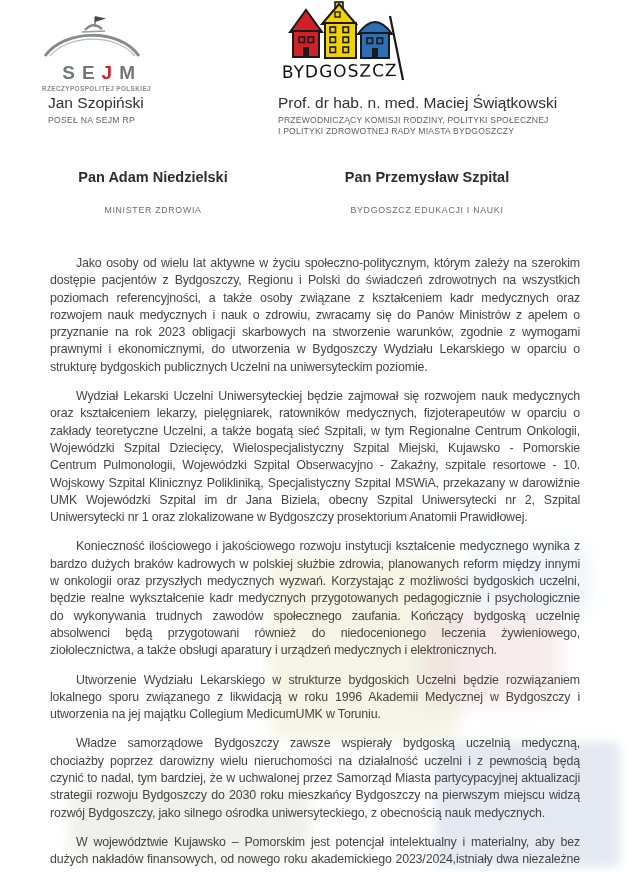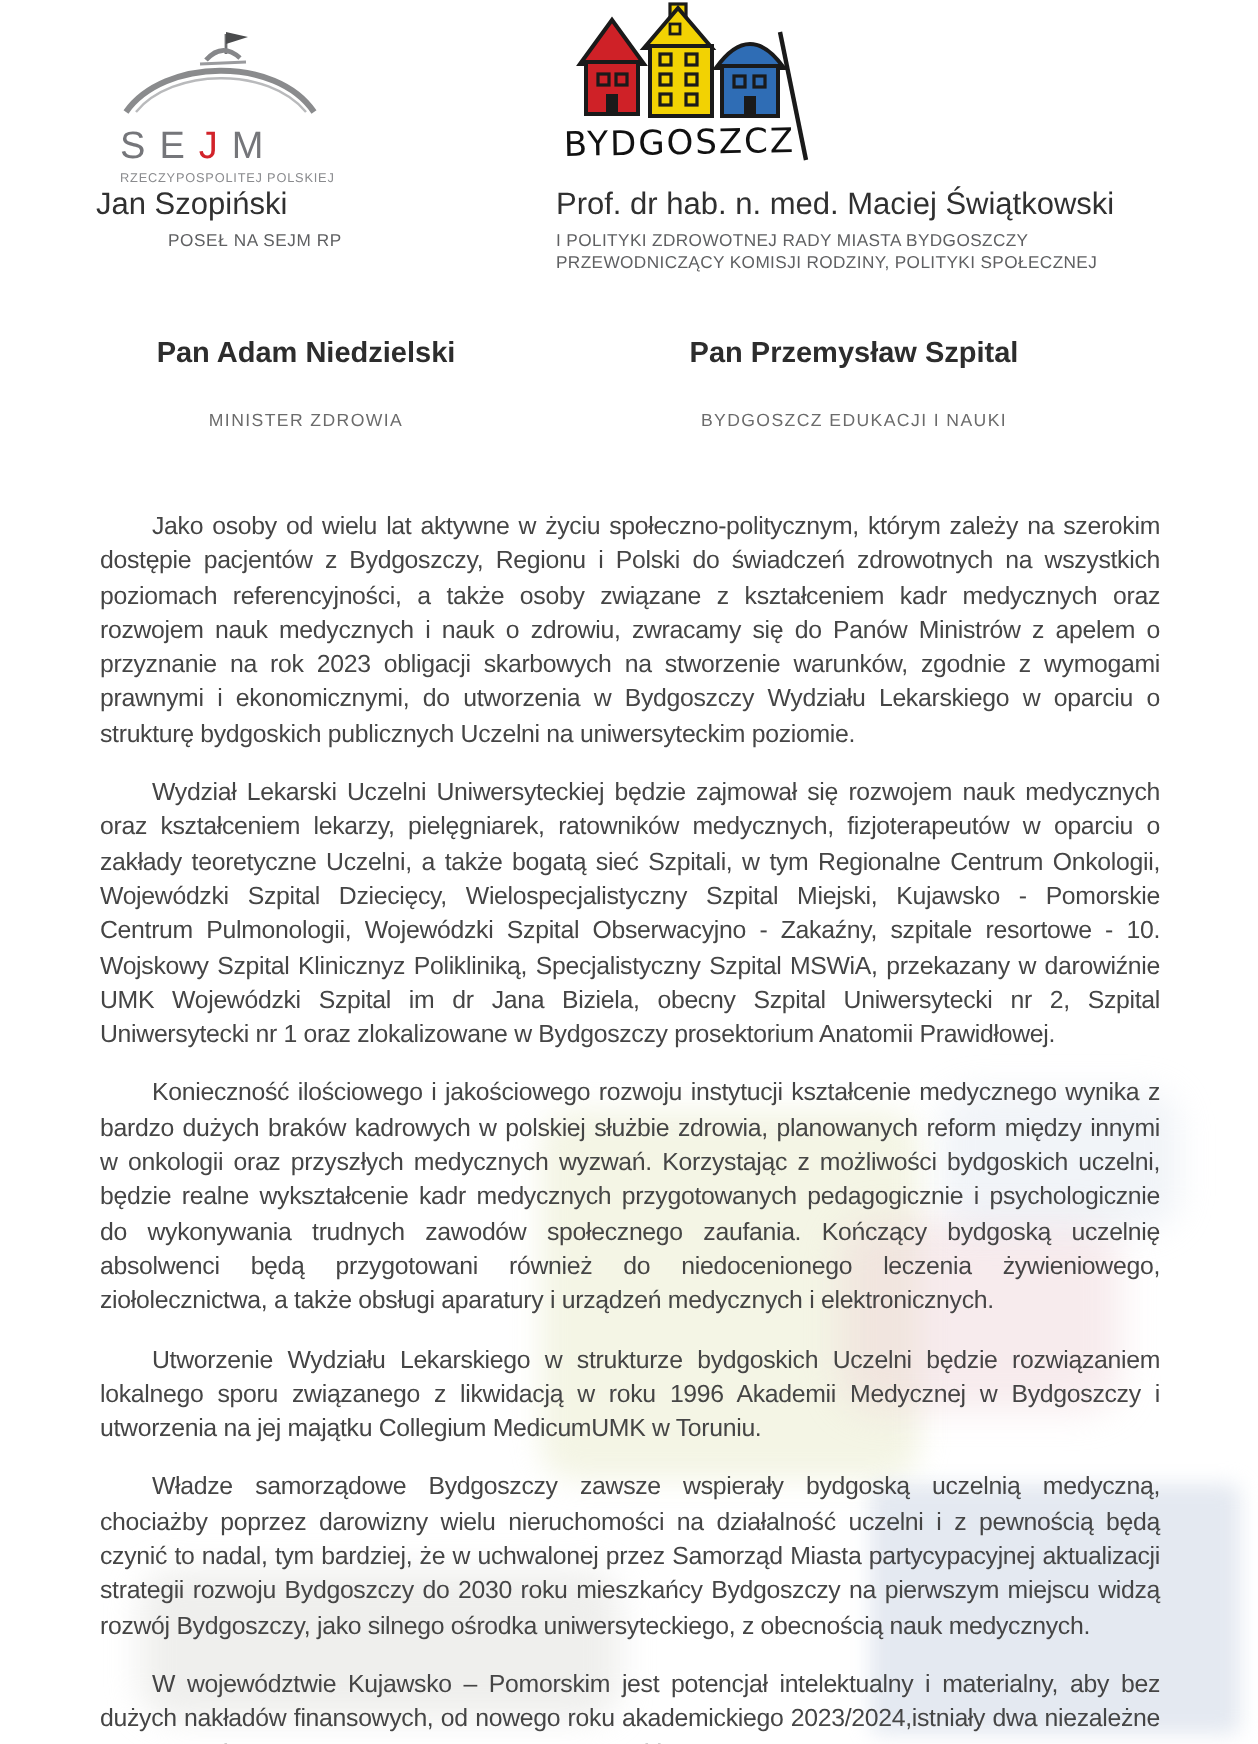--- a/index.html
+++ b/index.html
@@ -1,27 +1,27 @@
 <!DOCTYPE html>
 <html lang="pl"><head>
 <meta charset="utf-8">
 <style>
   html,body{margin:0;padding:0;background:#ffffff;}
   #page{
     position:relative;width:629px;height:872px;background:#ffffff;
     overflow:hidden;font-family:"Liberation Sans",sans-serif;
   }
   
-  .hdr-left-logo{position:absolute;left:60px;top:14px;width:100px;text-align:left;z-index:3;}
+  .hdr-left-logo{position:absolute;left:42px;top:14px;width:100px;text-align:right;z-index:3;font-weight:bold;}
   .sejm-word{font-size:19px;color:#75767a;letter-spacing:7px;line-height:20px;margin-top:1px;white-space:nowrap;}
   .sejm-word .red{color:#d2232a;}
   .sejm-sub{font-size:6.4px;color:#8a8b8e;letter-spacing:0.4px;margin-top:2px;white-space:nowrap;}
   .hdr-left-person{position:absolute;left:48px;top:94px;z-index:3;}
   .person-name{font-size:15.5px;font-weight:normal;color:#303030;}
-  .person-role{font-size:8.6px;color:#5f6062;letter-spacing:0.3px;margin-top:3px;margin-left:36px;}
+  .person-role{font-size:8.6px;color:#5f6062;letter-spacing:0.3px;margin-top:3px;}
   .hdr-right-logo{position:absolute;left:282px;top:0;width:132px;z-index:3;}
   .hdr-right-person{position:absolute;left:278px;top:94px;width:330px;z-index:3;}
   .person-role2{font-size:8.6px;color:#5f6062;letter-spacing:0.2px;line-height:11px;margin-top:3px;}
   
   .recipient{position:absolute;top:169px;text-align:center;z-index:3;}
   .recipient.left{left:52px;width:202px;}
   .recipient.right{left:322px;width:210px;}
   .recipient-name{font-size:14.5px;font-weight:bold;color:#2d2d2d;white-space:nowrap;}
   .recipient-role{font-size:8.8px;color:#6b6b6b;letter-spacing:0.7px;margin-top:20px;white-space:nowrap;}
   
@@ -95,22 +95,22 @@
       <rect x="95" y="38" width="5.5" height="5.5" fill="none" stroke="#1a1a1a" stroke-width="1.6"></rect>
       <rect x="90" y="48" width="6" height="10" fill="#1a1a1a"></rect>
 
       <text x="0" y="78" font-family="DejaVu Sans, sans-serif" font-size="17" letter-spacing="1" fill="#111" transform="rotate(-1 0 78)">BYDGOSZCZ</text>
     </svg>
   </div>
 
   <div class="hdr-right-person">
     <div class="person-name">Prof. dr hab. n. med. Maciej Świątkowski</div>
     <div class="person-role2">
+      <div>PRZEWODNICZĄCY KOMISJI RODZINY, POLITYKI SPOŁECZNEJ</div>
       <div>I POLITYKI ZDROWOTNEJ RADY MIASTA BYDGOSZCZY</div>
-      <div>PRZEWODNICZĄCY KOMISJI RODZINY, POLITYKI SPOŁECZNEJ</div>
     </div>
   </div>
 
   <div class="recipient left">
     <div class="recipient-name">Pan Adam Niedzielski</div>
     <div class="recipient-role">MINISTER ZDROWIA</div>
   </div>
   <div class="recipient right">
     <div class="recipient-name">Pan Przemysław Szpital</div>
     <div class="recipient-role">BYDGOSZCZ EDUKACJI I NAUKI</div>

